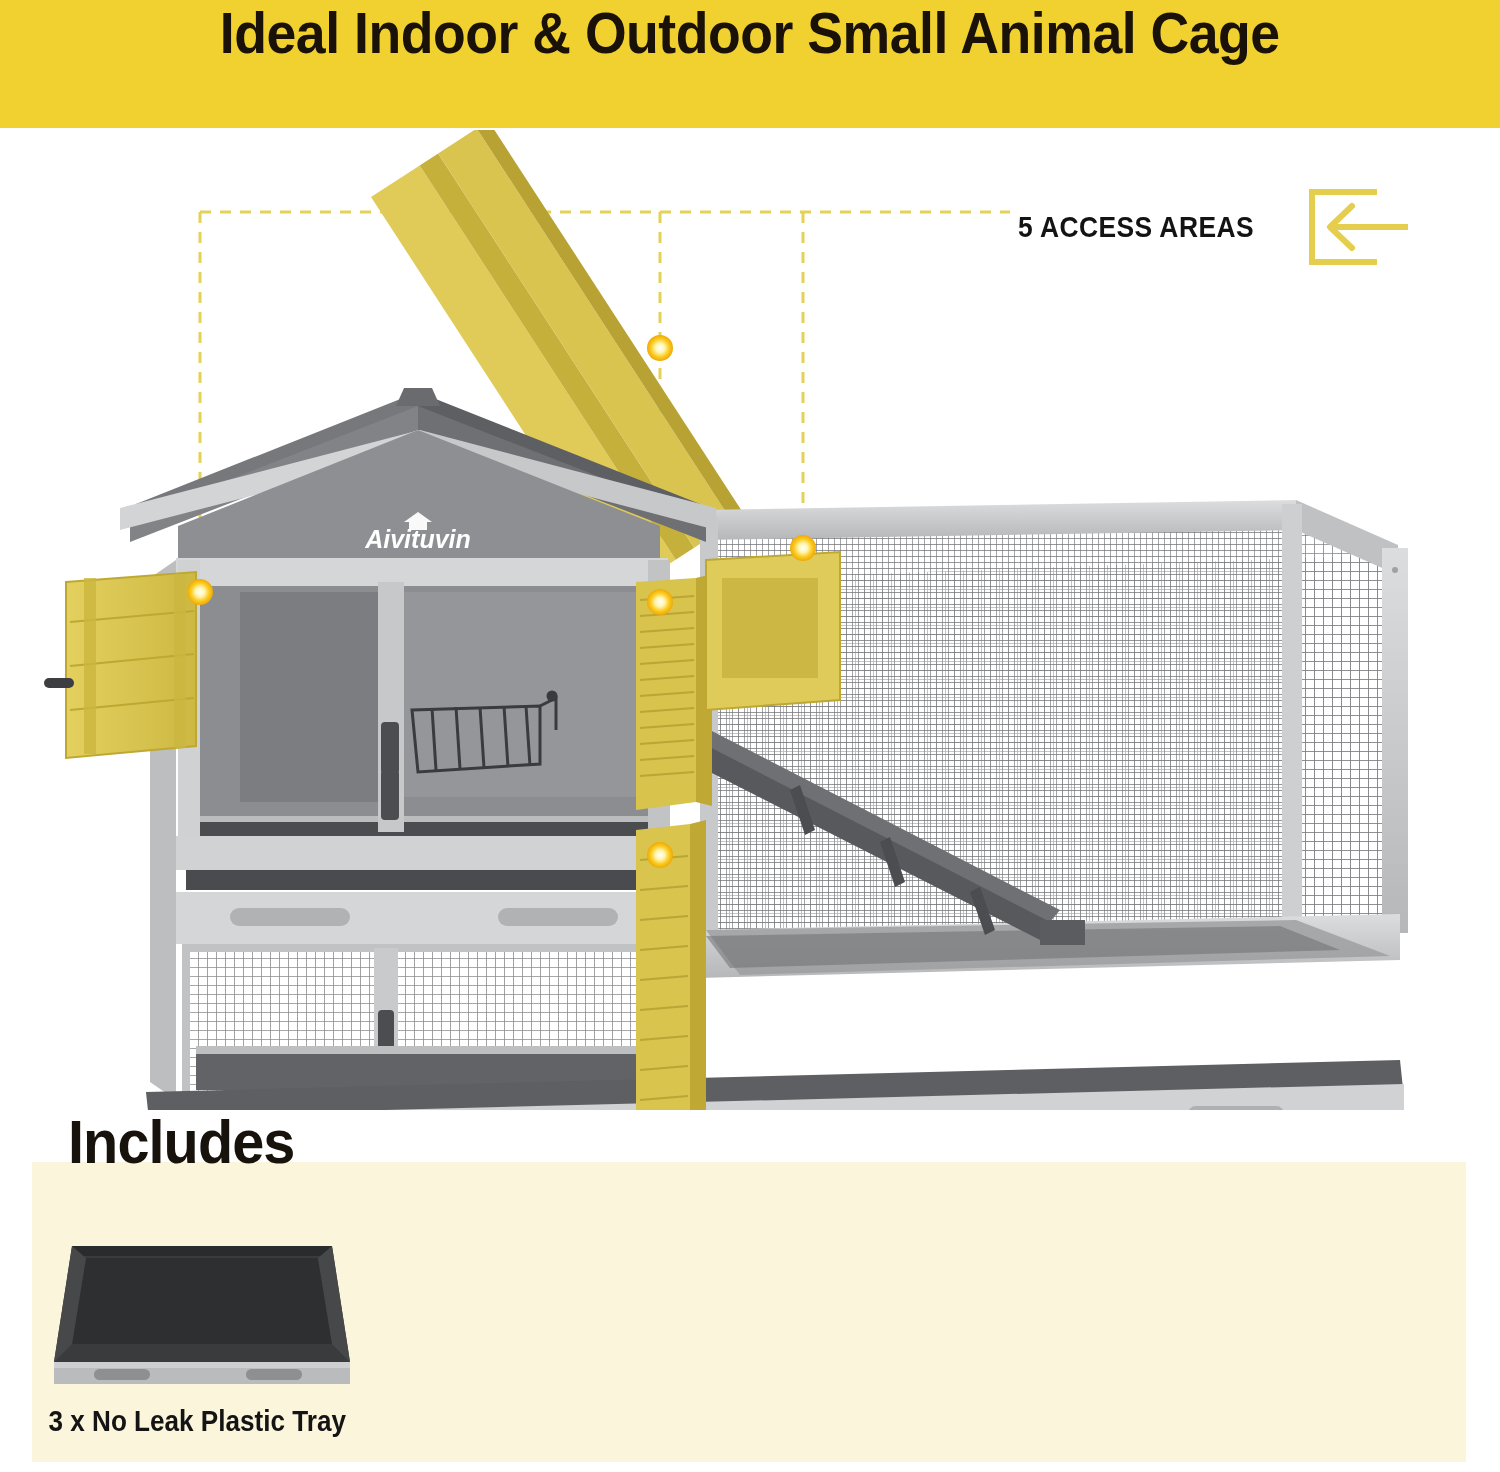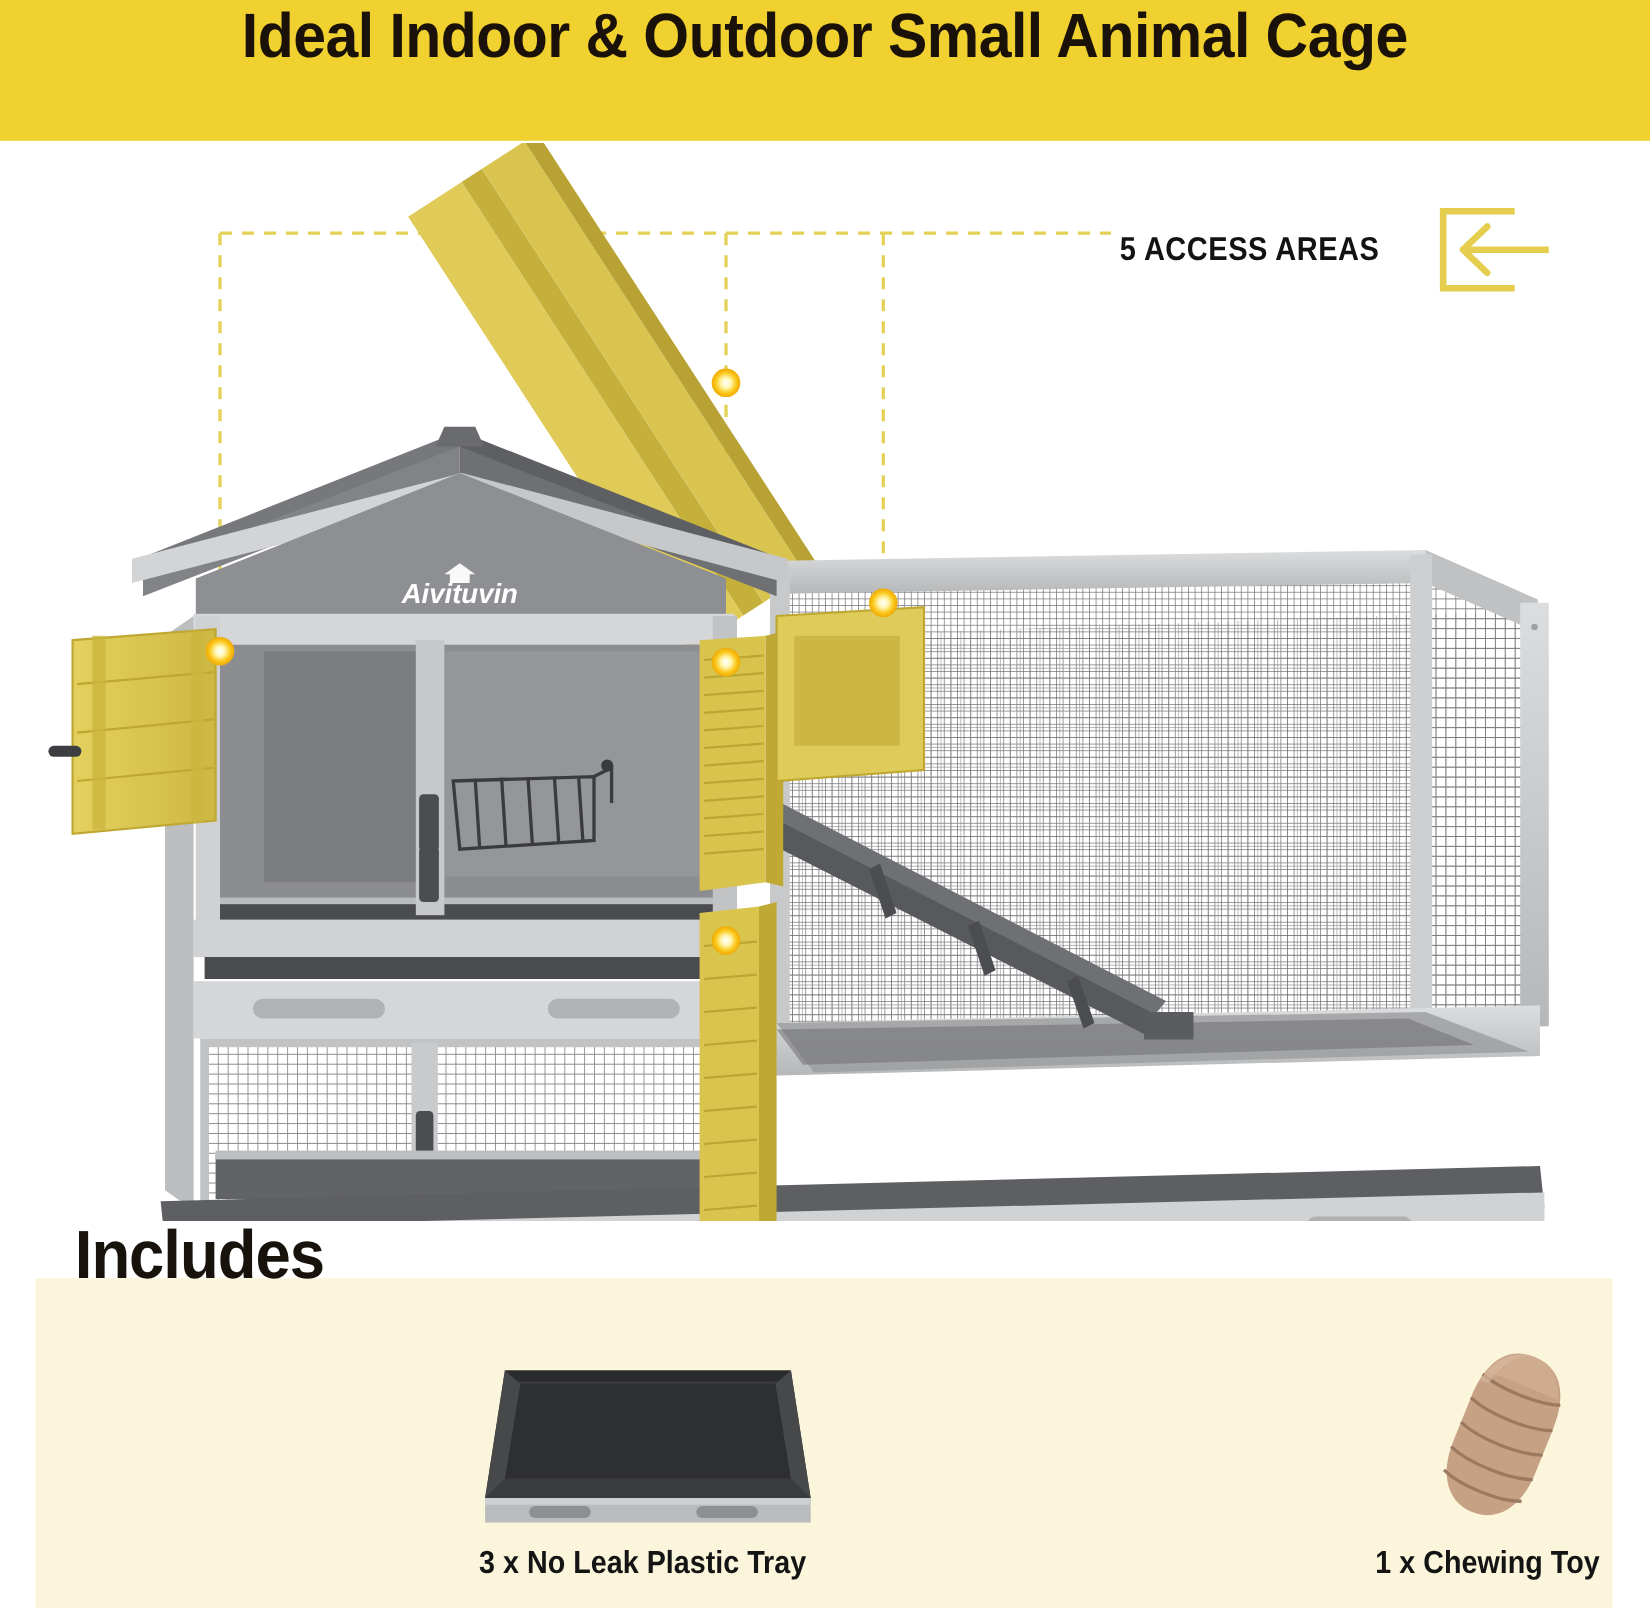--- a/index.html
+++ b/index.html
@@ -59,23 +59,22 @@
     letter-spacing: -1px;
   }
   .items-row {
     position: absolute; left: 32px; top: 1180px;
     width: 1434px; height: 282px;
     display: flex; align-items: flex-end;
   }
   .item-cell {
     flex: 1 1 0; height: 100%;
     display: flex; flex-direction: column;
-    align-items: flex-end; justify-content: flex-end;
+    align-items: flex-start; justify-content: flex-end;
     padding-bottom: 24px;
-    padding-left: 21px;
   }
   .item-art { height: 170px; display: flex; align-items: center; justify-content: center; }
   .item-label {
     margin-top: 14px;
     font-size: 29px; font-weight: bold; color: #141414;
     transform: scaleX(0.9);
     white-space: nowrap;
   }
 </style>
 </head>
@@ -320,35 +319,16 @@
         <polygon points="300,24 286,36 300,122 318,140" fill="#47484A"></polygon>
         <polygon points="22,140 318,140 318,162 22,162" fill="#B9BBBD"></polygon>
         <polygon points="22,140 318,140 318,146 22,146" fill="#CDCFD1"></polygon>
         <rect x="62" y="147" width="56" height="11" rx="5.5" fill="#8D8F91"></rect>
         <rect x="214" y="147" width="56" height="11" rx="5.5" fill="#8D8F91"></rect>
       </svg>
     </div>
     <div class="item-label">3 x No Leak Plastic Tray</div>
   </div>
 
-  <div class="item-cell">
-    <div class="item-art">
-      <svg width="200" height="168" viewBox="0 0 200 168">
-        <g transform="rotate(22 100 84)">
-          <path d="M100,6 C126,6 140,26 140,62 L140,104 C140,138 124,158 100,158 C76,158 60,138 60,104 L60,62 C60,26 74,6 100,6 Z" fill="#C6A184"></path>
-          <path d="M100,6 C116,6 128,16 134,34 L66,34 C72,16 84,6 100,6 Z" fill="#CFAC90"></path>
-          <g stroke="#9C7A60" stroke-width="3" fill="none">
-            <path d="M62,38 C80,45 120,45 138,38"></path>
-            <path d="M60,62 C80,70 120,70 140,62"></path>
-            <path d="M60,86 C80,94 120,94 140,86"></path>
-            <path d="M60,110 C80,118 120,118 140,110"></path>
-            <path d="M62,132 C80,140 120,140 138,132"></path>
-          </g>
-          <path d="M78,14 C86,8 94,6 100,6 C84,8 74,24 70,44 L62,44 C64,30 70,20 78,14 Z" fill="#D7B79C" opacity="0.7"></path>
-        </g>
-      </svg>
-    </div>
-    <div class="item-label">1 x Chewing Toy</div>
-  </div>
 
 
 
 </div>
 
 </body></html>

